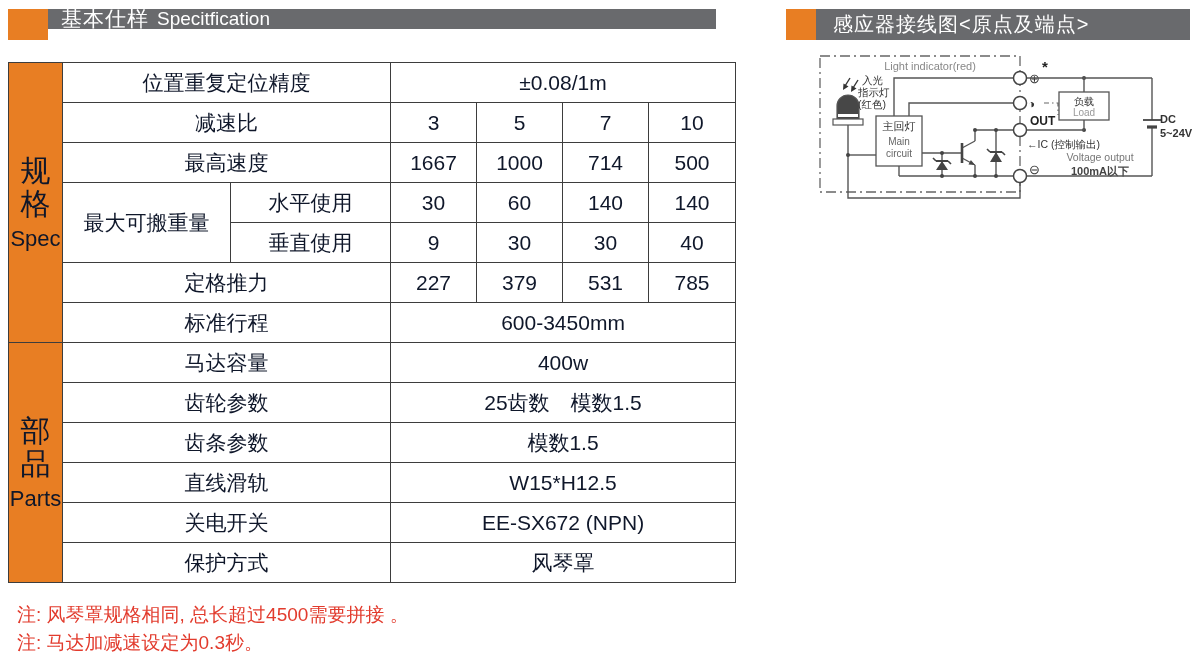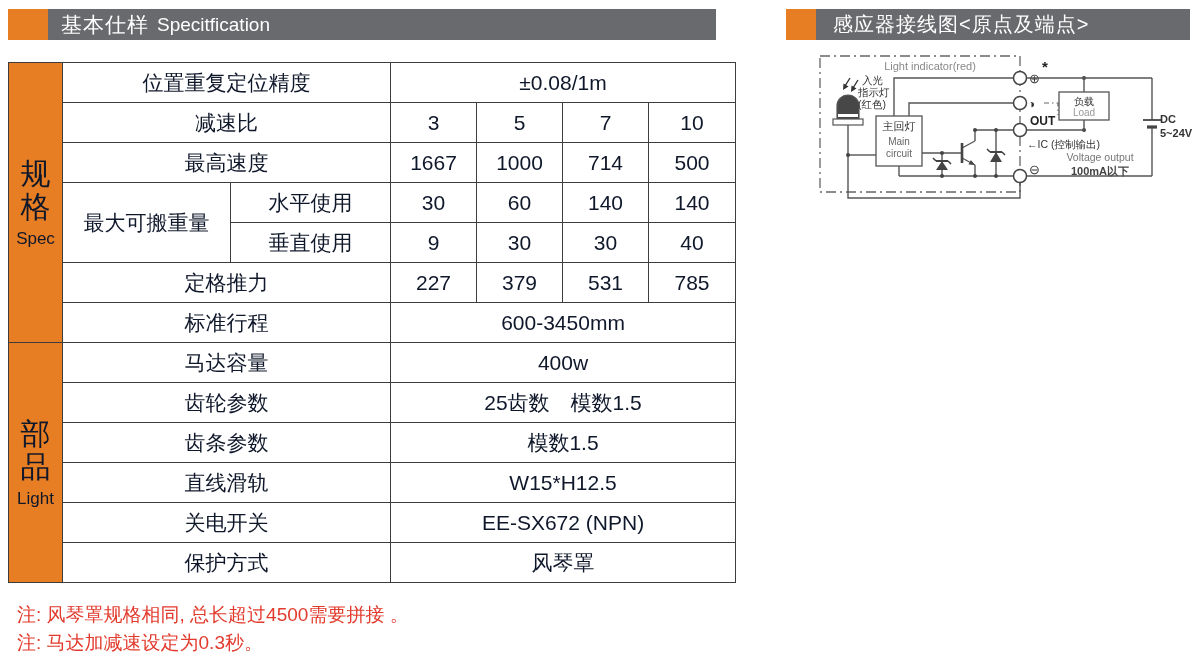--- a/index.html
+++ b/index.html
@@ -14,38 +14,38 @@
   .hdr-title { font-size:20px; letter-spacing:1px; padding-left:17px; }
 
   
   table.spec { position:absolute; left:8px; top:62px; width:727px; border-collapse:collapse; table-layout:fixed; }
   table.spec td { border:1.5px solid #3d3d3d; height:40px; padding:0 2px; text-align:center;
                   font-size:21px; color:#0f172a; overflow:hidden; }
   td.ocell { background:#e87e23; color:#fff; }
   td.ocell-parts { border-top:3px solid #fff; }
   .vlabel { display:flex; flex-direction:column; align-items:center; justify-content:flex-end; gap:6px; }
   .vcjk { font-size:30px; line-height:33px; width:32px; text-align:center; word-break:break-all; font-weight:500; }
-  .ven  { font-size:17px; font-weight:500; }
+  .ven  { font-size:22px; font-weight:500; }
 
   
   .note { position:absolute; left:17px; color:#e23b2d; font-size:19px; line-height:22px; white-space:nowrap; }
   .note1 { top:604px; }
   .note2 { top:632px; }
 
   
   .diagram { position:absolute; left:812px; top:48px; }
   .dg-txt  { font-family:"Liberation Sans", sans-serif; }
 </style>
 </head>
 <body>
 
 <div class="page">
 
   <div class="hdr-sq" style="left:8px; top:9px; width:40px; height:31px;"></div>
-  <div class="hdr-bar" style="left:48px; top:9px; width:668px; height:31px;">
+  <div class="hdr-bar" style="left:48px; top:9px; width:668px; height:20px;">
     <span class="hdr-cn">基本仕样</span>
     <span class="hdr-en">Specitfication</span>
   </div>
 
   <div class="hdr-sq" style="left:786px; top:9px; width:30px; height:31px;"></div>
   <div class="hdr-bar" style="left:816px; top:9px; width:374px; height:31px;">
     <span class="hdr-title">感应器接线图&lt;原点及端点&gt;</span>
   </div>
 
   <table class="spec">
@@ -106,21 +106,21 @@
       <td>785</td>
     </tr>
     <tr>
       <td colspan="2">标准行程</td>
       <td colspan="4">600-3450mm</td>
     </tr>
     <tr>
       <td class="ocell ocell-parts" rowspan="6">
         <div class="vlabel">
           <div class="vcjk">部品</div>
-          <div class="ven">Light</div>
+          <div class="ven">Parts</div>
         </div>
       </td>
       <td colspan="2">马达容量</td>
       <td colspan="4">400w</td>
     </tr>
     <tr>
       <td colspan="2">齿轮参数</td>
       <td colspan="4">25齿数　模数1.5</td>
     </tr>
     <tr>

